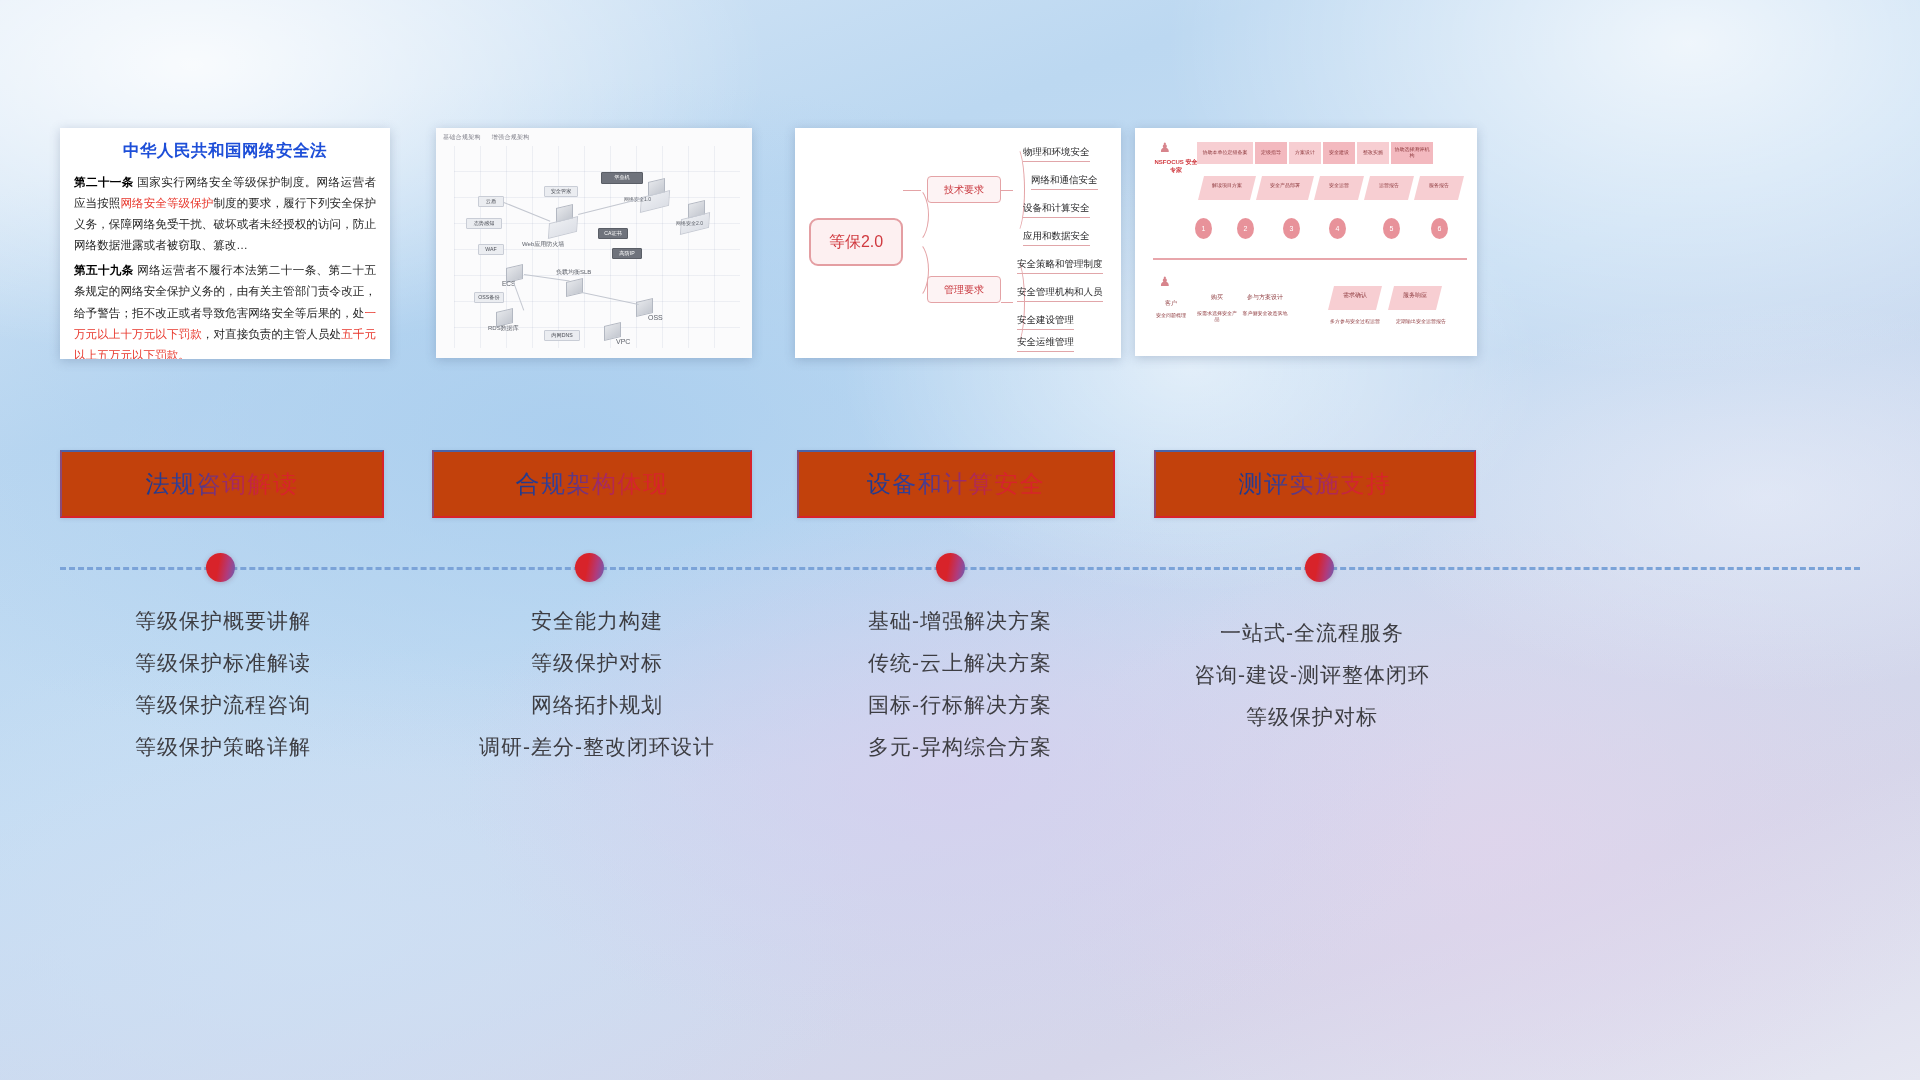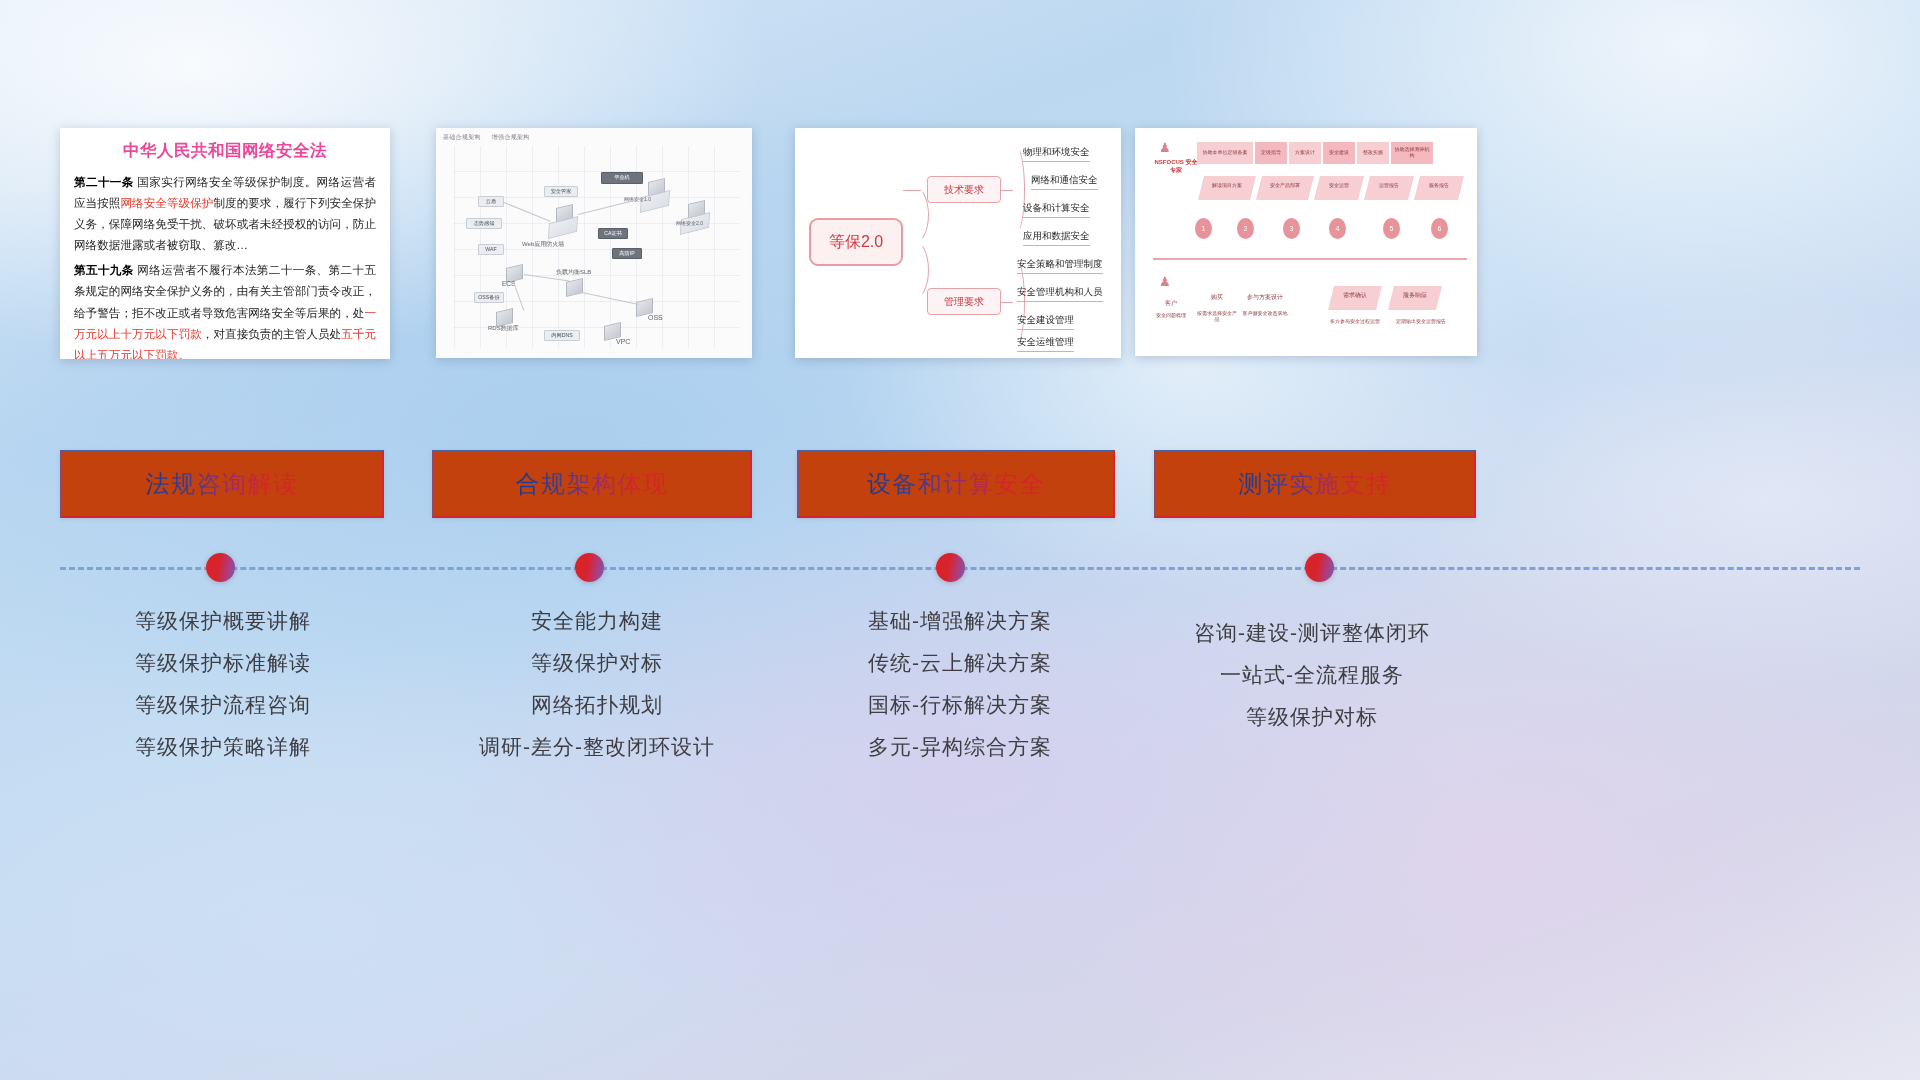--- a/index.html
+++ b/index.html
@@ -41,21 +41,21 @@
     box-shadow:0 2px 10px rgba(60,80,120,.25);
     overflow:hidden;
   }
   .col-1 .shot { width:316px; height:230px; left:4px; }
   .col-2 .shot { width:326px; height:230px; left:-5px; }
   .col-3 .shot { width:342px; height:228px; left:-20px; }
 
   
   .law { padding:12px 14px 8px 14px; }
   .law h3 {
-    text-align:center; font-size:16.5px; font-weight:bold; color:#ec4899;
+    text-align:center; font-size:16.5px; font-weight:bold; color:#1d4ed8;
     letter-spacing:.5px; margin-bottom:9px;
   }
   .law p {
     font-size:11.6px; color:#1f1f1f; line-height:1.82; text-align:justify;
     margin-bottom:4px;
   }
   .law b { font-weight:bold; color:#000; }
   .law .red { color:#e8372c; }
 
   
@@ -301,21 +301,21 @@
       <div class="mroot">
         <span>等保2.0</span>
       </div>
       <div class="mline" style="left:108px;top:62px;width:18px;"></div>
       <div class="mcurve" style="left:104px;top:58px;width:30px;height:58px;border-left-color:transparent;"></div>
       <div class="mcurve" style="left:104px;top:112px;width:30px;height:60px;border-left-color:transparent;"></div>
 
       <div class="mbranch" style="left:132px;top:48px;">
         <span>技术要求</span>
       </div>
-      <div class="mbranch" style="left:132px;top:160px;">
+      <div class="mbranch" style="left:132px;top:148px;">
         <span>管理要求</span>
       </div>
 
       <div class="mline" style="left:206px;top:62px;width:12px;"></div>
       <div class="mcurve" style="left:212px;top:18px;width:18px;height:88px;border-left-color:transparent;"></div>
       <div class="mline" style="left:206px;top:174px;width:12px;"></div>
       <div class="mcurve" style="left:212px;top:130px;width:18px;height:88px;border-left-color:transparent;"></div>
 
       <div class="mleaf" style="left:228px;top:18px;">物理和环境安全</div>
       <div class="mleaf" style="left:236px;top:46px;">网络和通信安全</div>
@@ -399,17 +399,17 @@
       <div class="para" style="left:256px;top:158px;width:48px;"></div>
       <div class="ptxt" style="left:256px;top:164px;width:48px;font-size:6px;">服务响应</div>
       <div class="ptxt" style="left:186px;top:190px;width:68px;">多方参与安全过程运营</div>
       <div class="ptxt" style="left:252px;top:190px;width:68px;">定期输出安全运营报告</div>
     </div>
   </div>
   <div class="titlebox">
     <span>测评实施支持</span>
   </div>
   <div class="list">
+    <div>一站式-全流程服务</div>
     <div>咨询-建设-测评整体闭环</div>
-    <div>一站式-全流程服务</div>
     <div>等级保护对标</div>
   </div>
 </div>
 
 </body></html>

